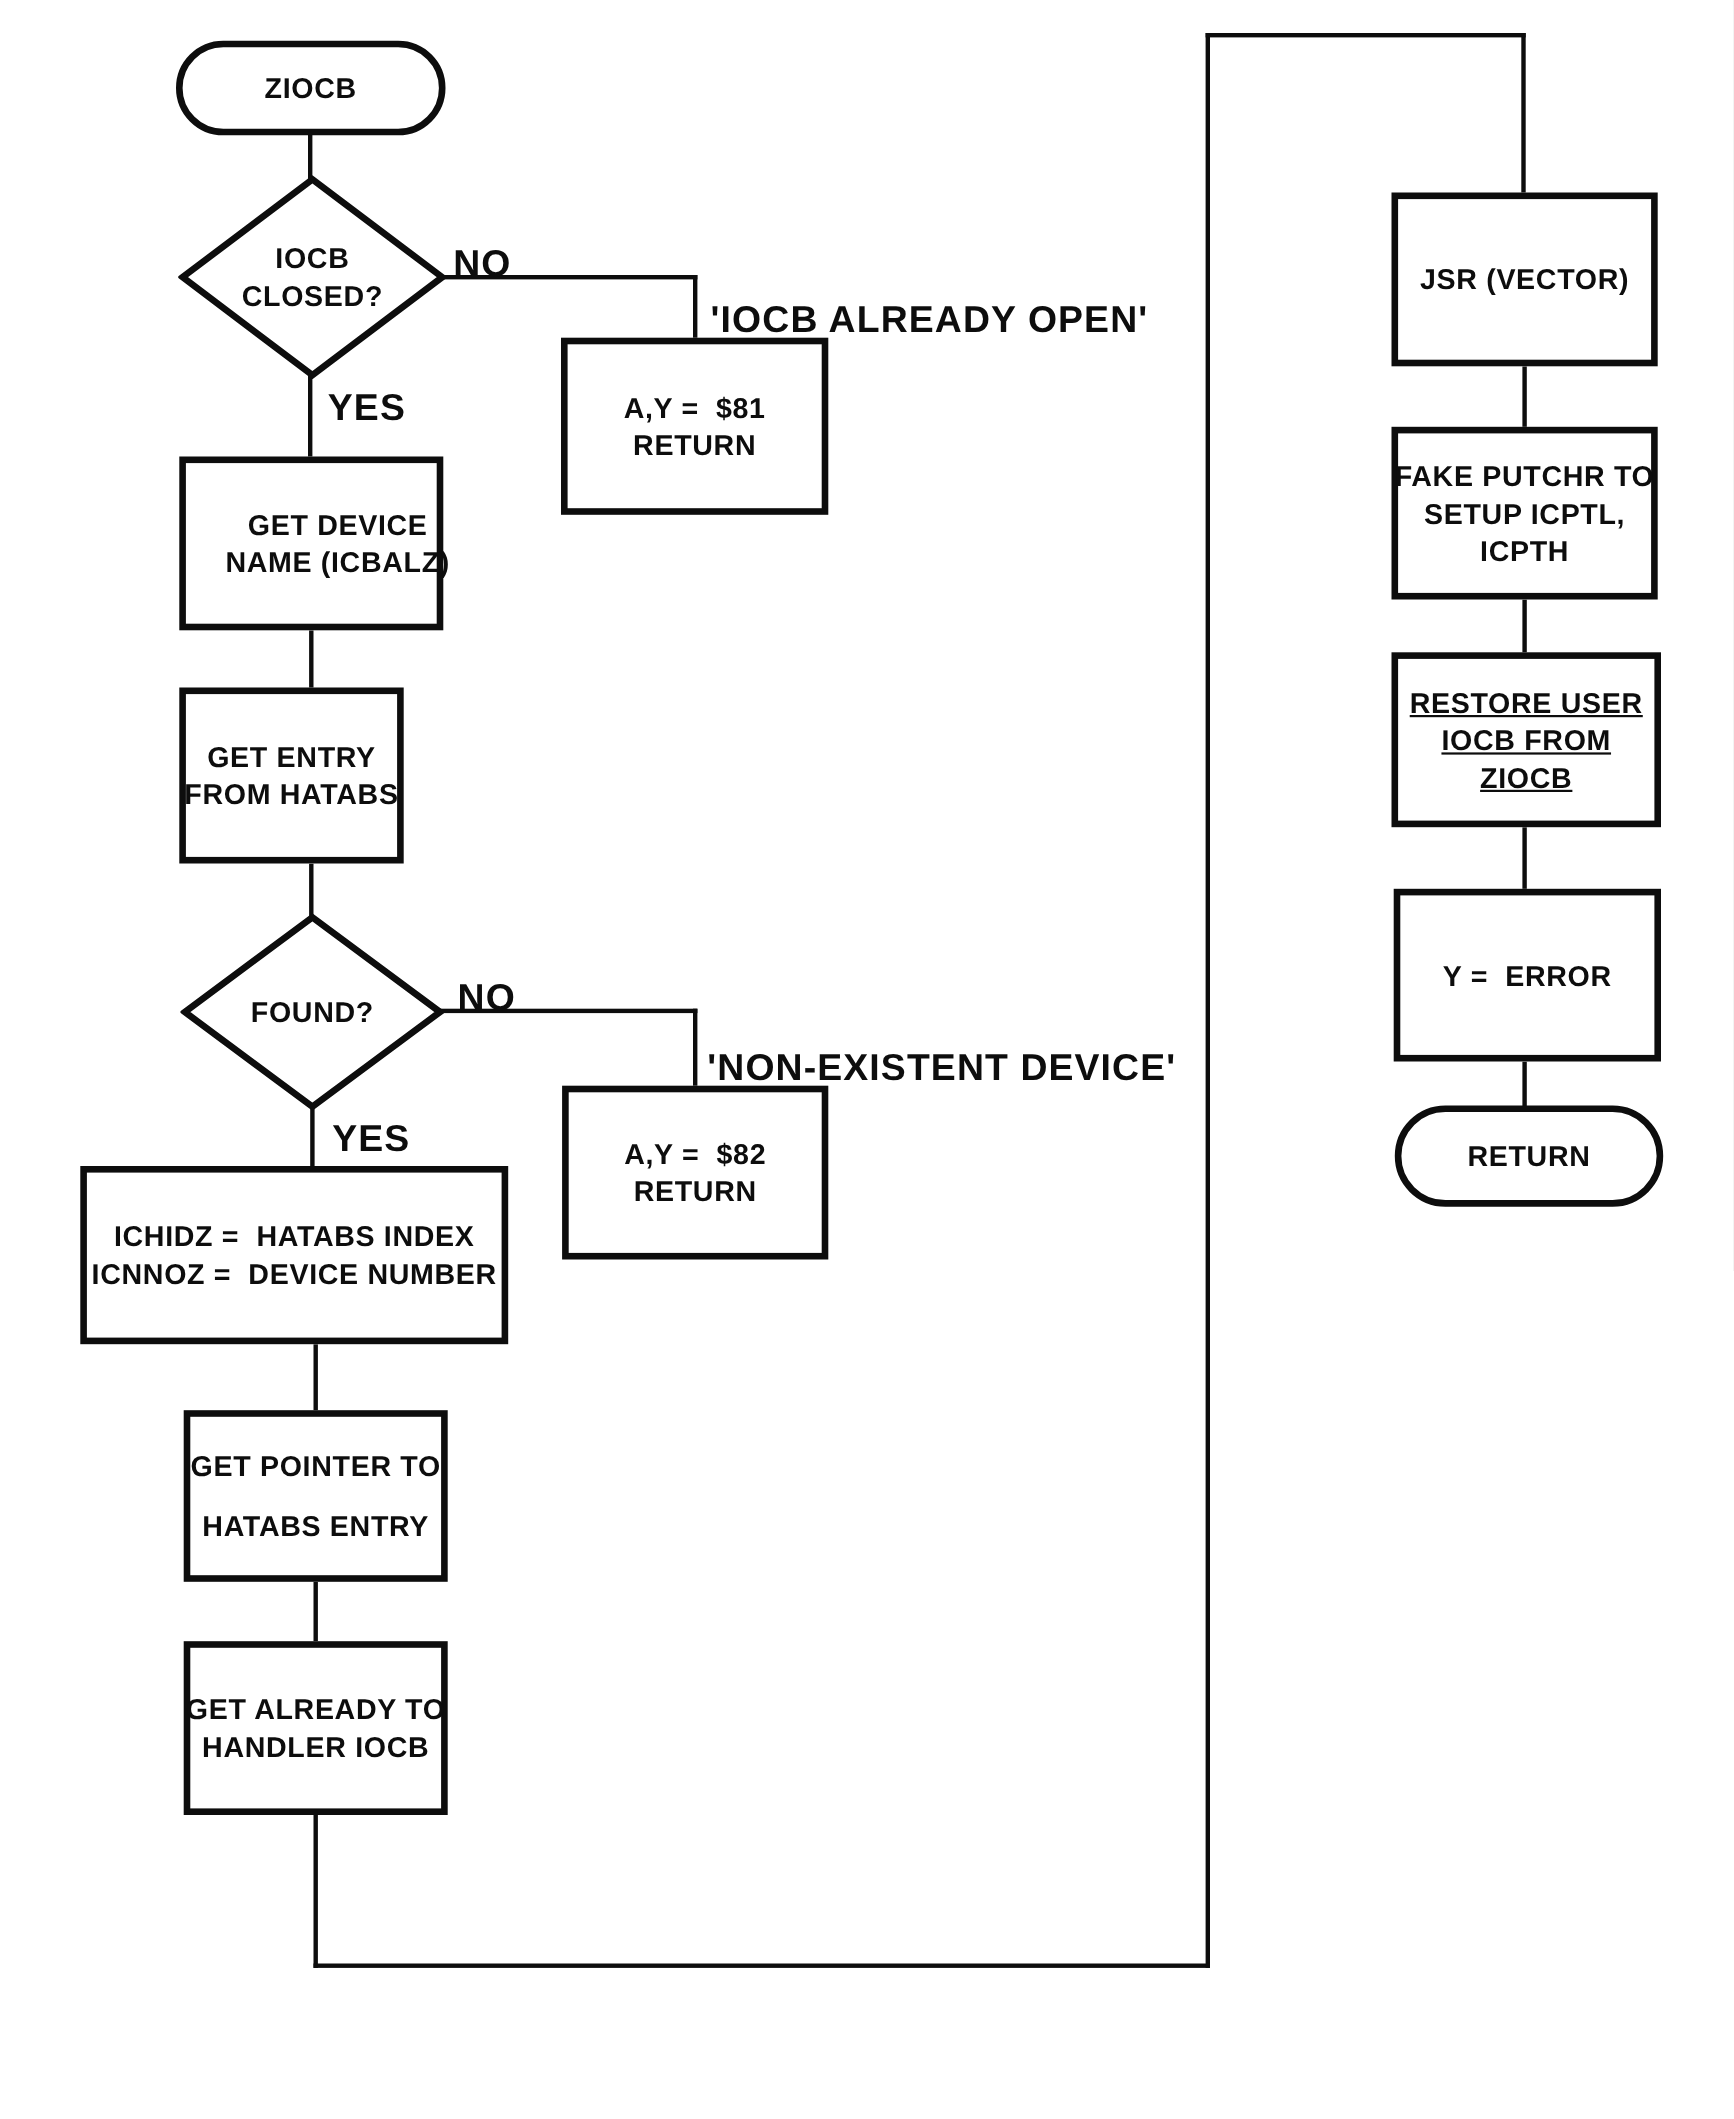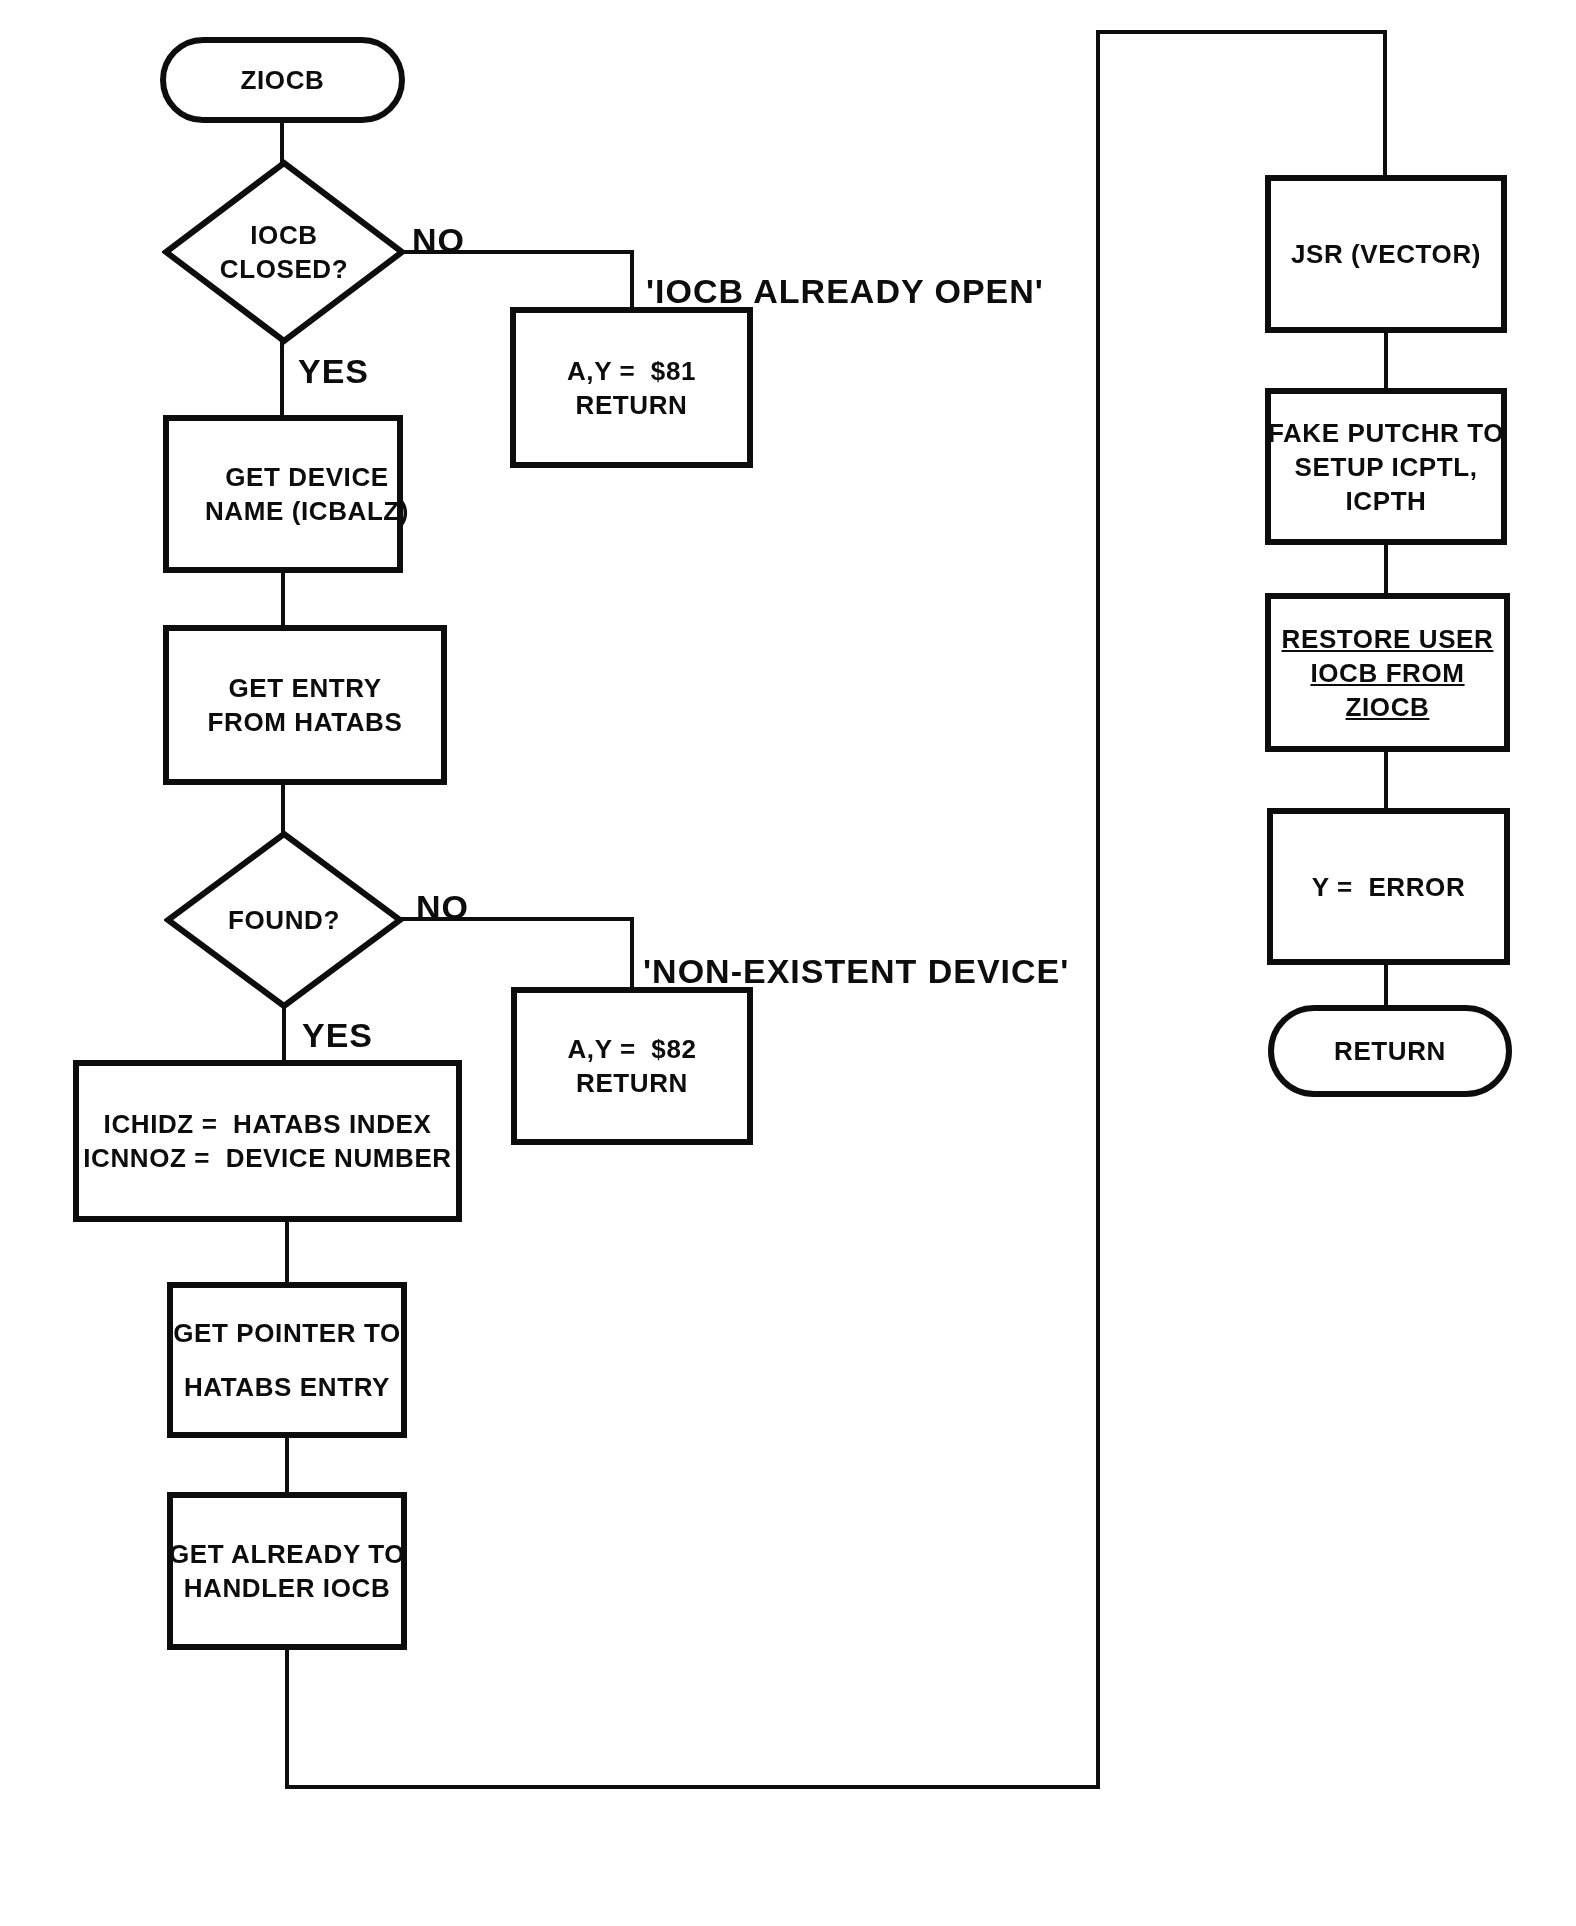--- a/index.html
+++ b/index.html
@@ -104,21 +104,21 @@
   <div class="box" style="left:510px;top:307px;width:243px;height:161px;">
     <div class="nl">A,Y =  $81</div>
     <div class="nl">RETURN</div>
   </div>
 
   <div class="box" style="left:163px;top:415px;width:240px;height:158px;padding-left:48px;">
     <div class="nl">GET DEVICE</div>
     <div class="nl">NAME (ICBALZ)</div>
   </div>
 
-  <div class="box" style="left:163px;top:625px;width:284px;height:160px;">
+  <div class="box" style="left:163px;top:625px;width:204px;height:160px;">
     <div class="nl">GET ENTRY</div>
     <div class="nl">FROM HATABS</div>
   </div>
 
   <div class="diamond" style="left:164px;top:830px;width:240px;height:180px;">
     <svg width="240" height="180" viewBox="0 0 240 180">
       <polygon points="120,4 236,90 120,176 4,90" fill="#ffffff" stroke="#0d0d0d" stroke-width="6"></polygon>
     </svg>
     <div class="dl">
       <div class="nl">FOUND?</div>

